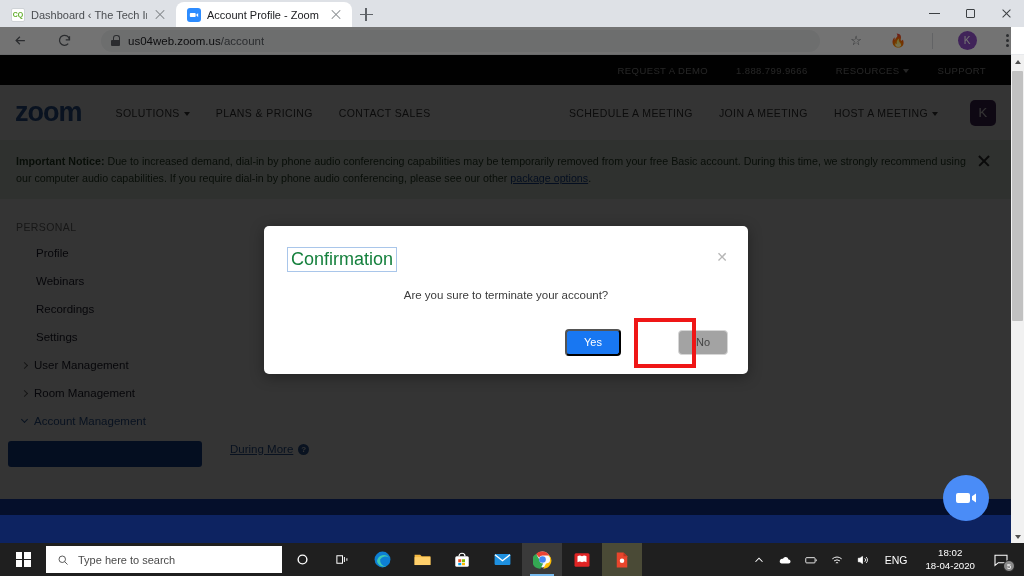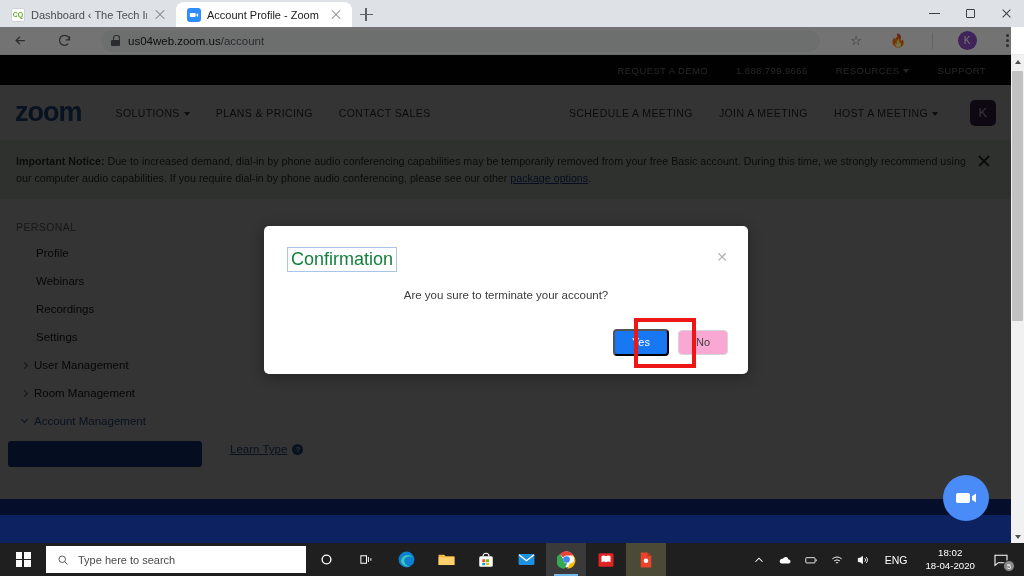--- a/index.html
+++ b/index.html
@@ -203,36 +203,36 @@
     padding: 1px 3px; outline: 1px solid #a9c6ea; font-weight: 400;
   }
   .modal-x { position: absolute; right: 20px; top: 24px; font-size: 14px;
              color: #b6b6b6; line-height: 1; }
   .modal-msg { margin-top: 18px; font-size: 11.5px; color: #3b3b3b; text-align: center; }
   .modal-actions { position: absolute; right: 20px; bottom: 18px;
                    display: flex; align-items: center; gap: 9px; }
   .btn { font-size: 11px; border-radius: 4px; padding: 6px 17px;
          line-height: 1; }
   .btn-yes { background: #1877f2; color: #fff; }
-  .btn-no { background: #f9a8d4; color: #444; border: 1px solid #d6d6d6; }
+  .btn-no { background: #a3a3a3; color: #444; border: 1px solid #d6d6d6; margin-left: 48px; }
   .highlight-box {
     position: absolute; left: 634px; top: 318px; width: 62px; height: 50px;
     border: 4px solid #ef1616; z-index: 70; pointer-events: none;
   }
 
   
   .taskbar { position: absolute; left: 0; bottom: 0; width: 1024px; height: 33px;
              background: #1f1f1f; display: flex; align-items: center; z-index: 90; }
   .start-btn { width: 46px; height: 33px; display: flex; align-items: center;
                justify-content: center; }
   .win-logo { width: 15px; height: 15px; display: grid;
               grid-template-columns: 1fr 1fr; grid-template-rows: 1fr 1fr;
               gap: 1.6px; }
   .win-logo i { background: #fff; display: block; }
-  .tb-search { width: 260px; height: 27px; background: #fff; display: flex;
+  .tb-search { width: 236px; height: 27px; background: #fff; display: flex;
                align-items: center; gap: 9px; padding: 0 11px; font-size: 11px;
                color: #4a4a4a; }
   .tb-search svg { width: 12px; height: 12px; fill: none; stroke: #333;
                    stroke-width: 1.6; }
   .tb-app { width: 40px; height: 33px; display: flex; align-items: center;
             justify-content: center; position: relative; }
   .tb-app.active { background: #3a3a3a; }
   .tb-app.active:after { content:""; position:absolute; left:8px; bottom:0;
             width:24px; height:2px; background:#76b9ed; }
   .tb-app.act2 { background: #4a4a36; }
@@ -367,21 +367,21 @@
         <div class="side-item group active">
           <i class="chev down"></i>
           <span>Account Management</span>
         </div>
         <div class="side-sub-active"></div>
       </div>
 
       <div class="content">
         <a class="terminate-link" href="#">Terminate my account</a>
         <a class="learn-more" href="#">
-          <span>Learn Type</span>
+          <span>During More</span>
           <span class="help-dot">?</span>
         </a>
       </div>
     </div>
 
     <div class="dim"></div>
 
     <div class="fab">
       <svg viewBox="0 0 24 24">
           <path d="M4 7h10a2 2 0 0 1 2 2v6a2 2 0 0 1-2 2H4a2 2 0 0 1-2-2V9a2 2 0 0 1 2-2zm14 3.2 4-2.6v8.8l-4-2.6z"></path>

